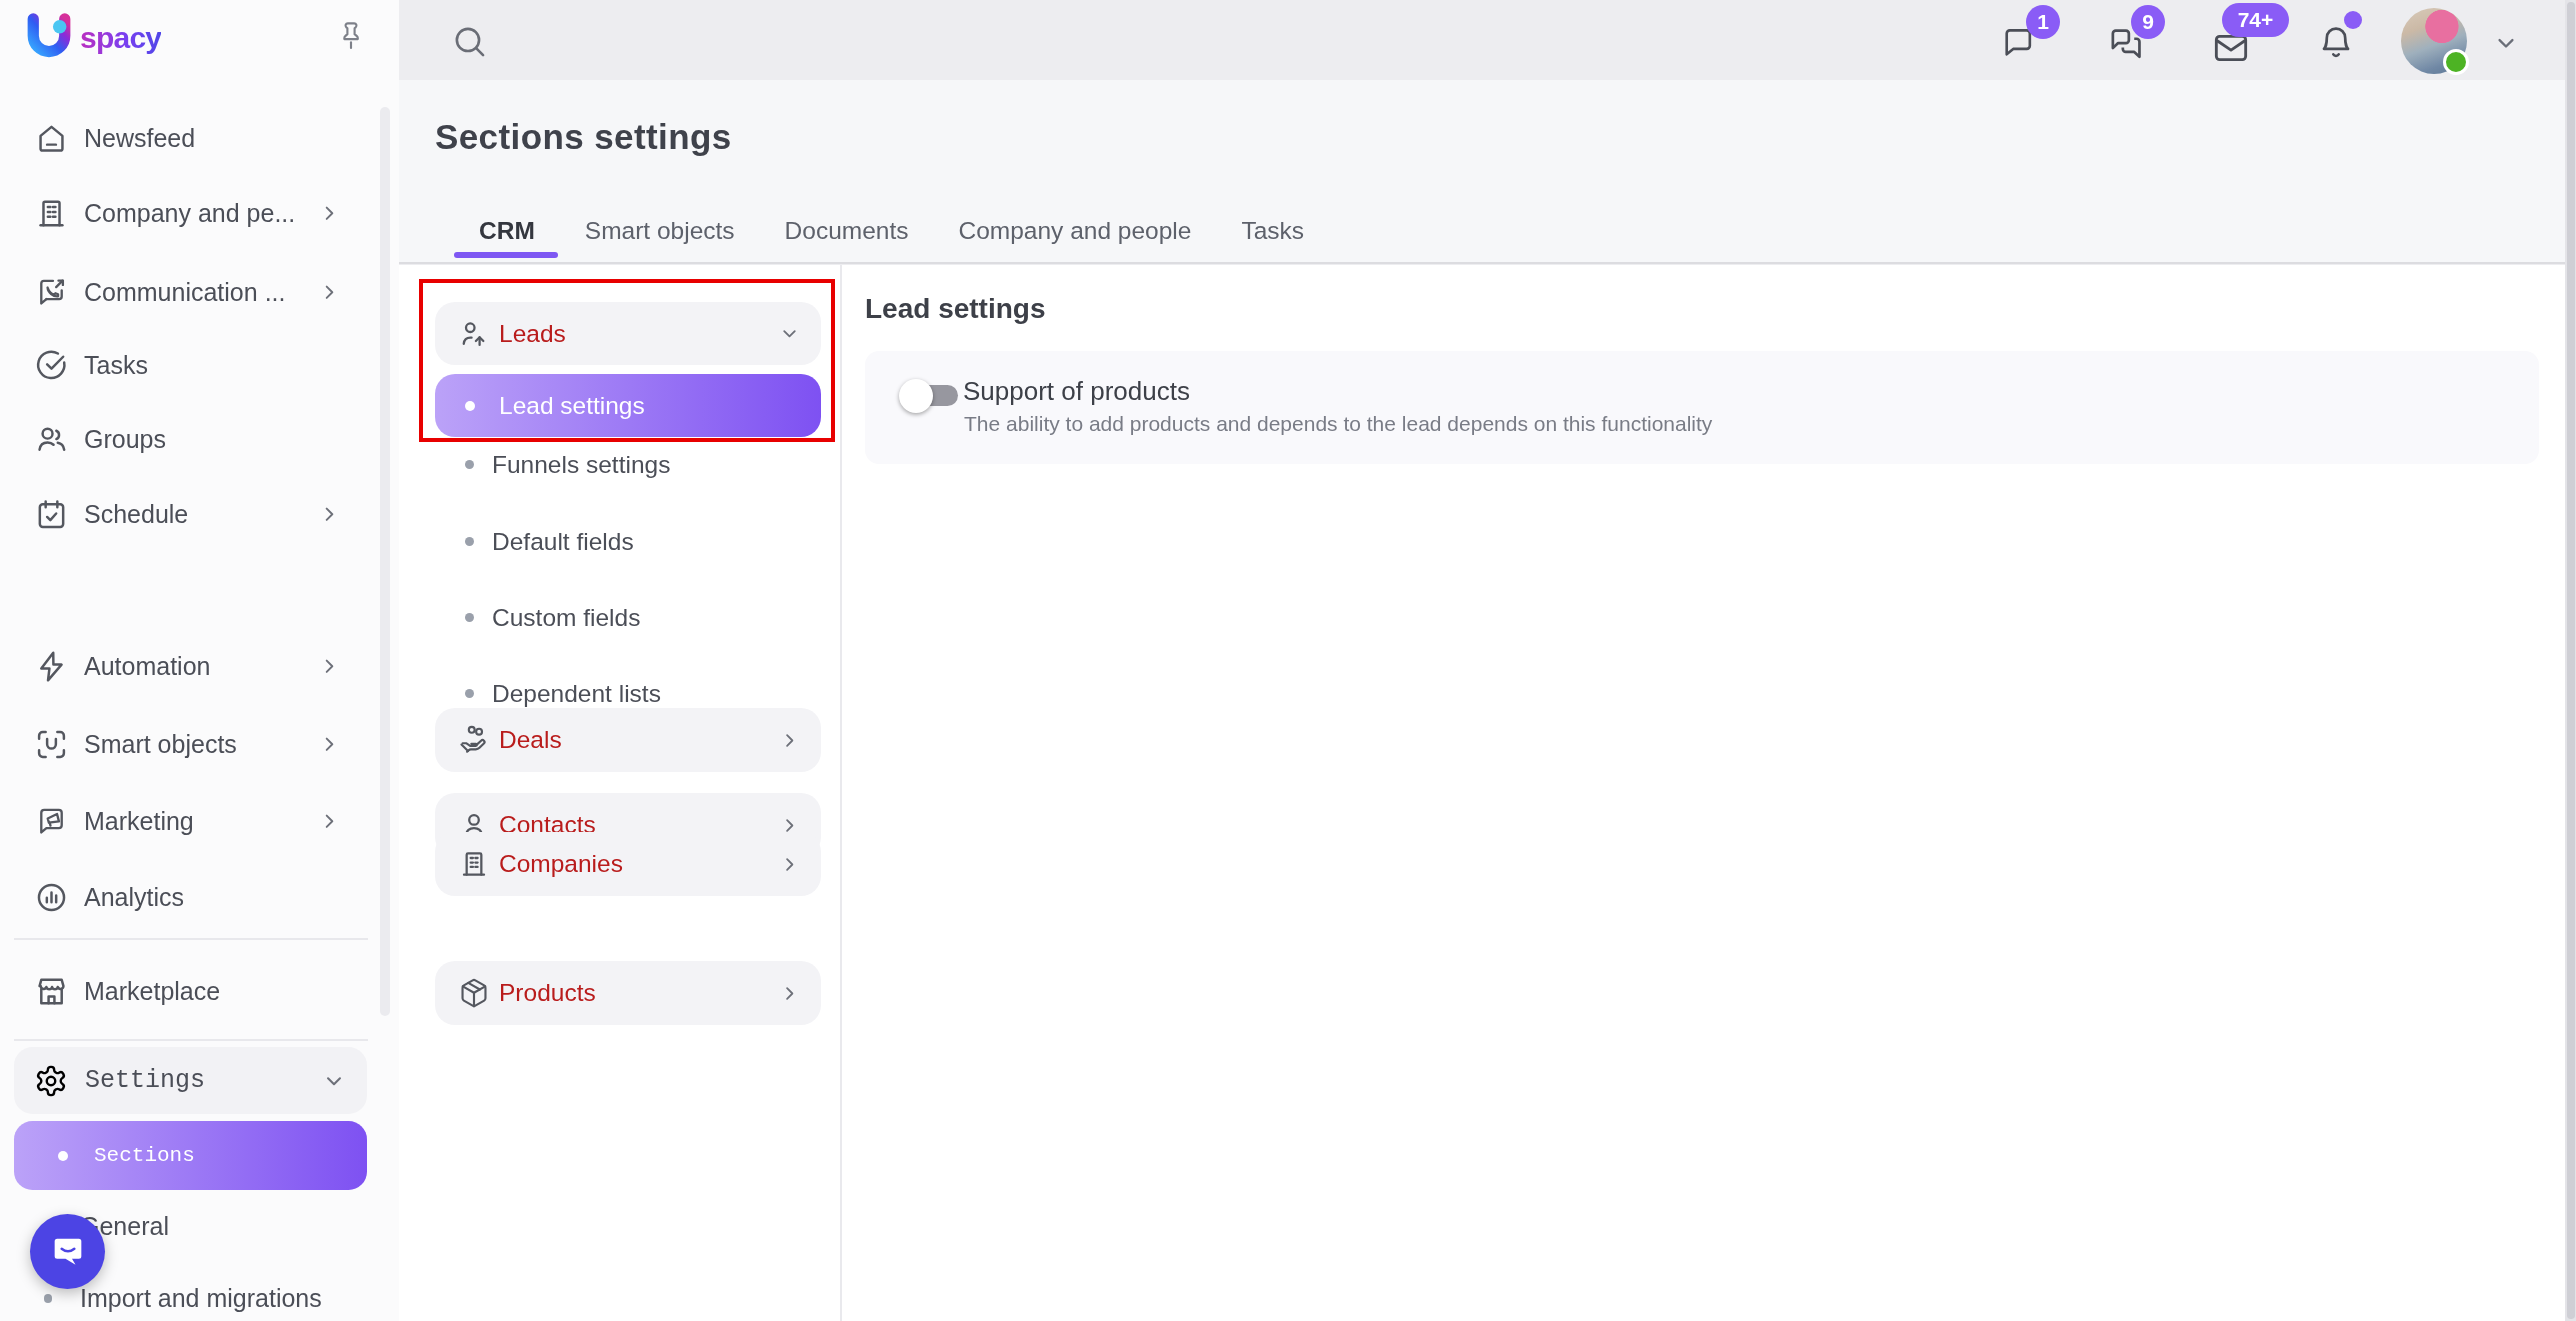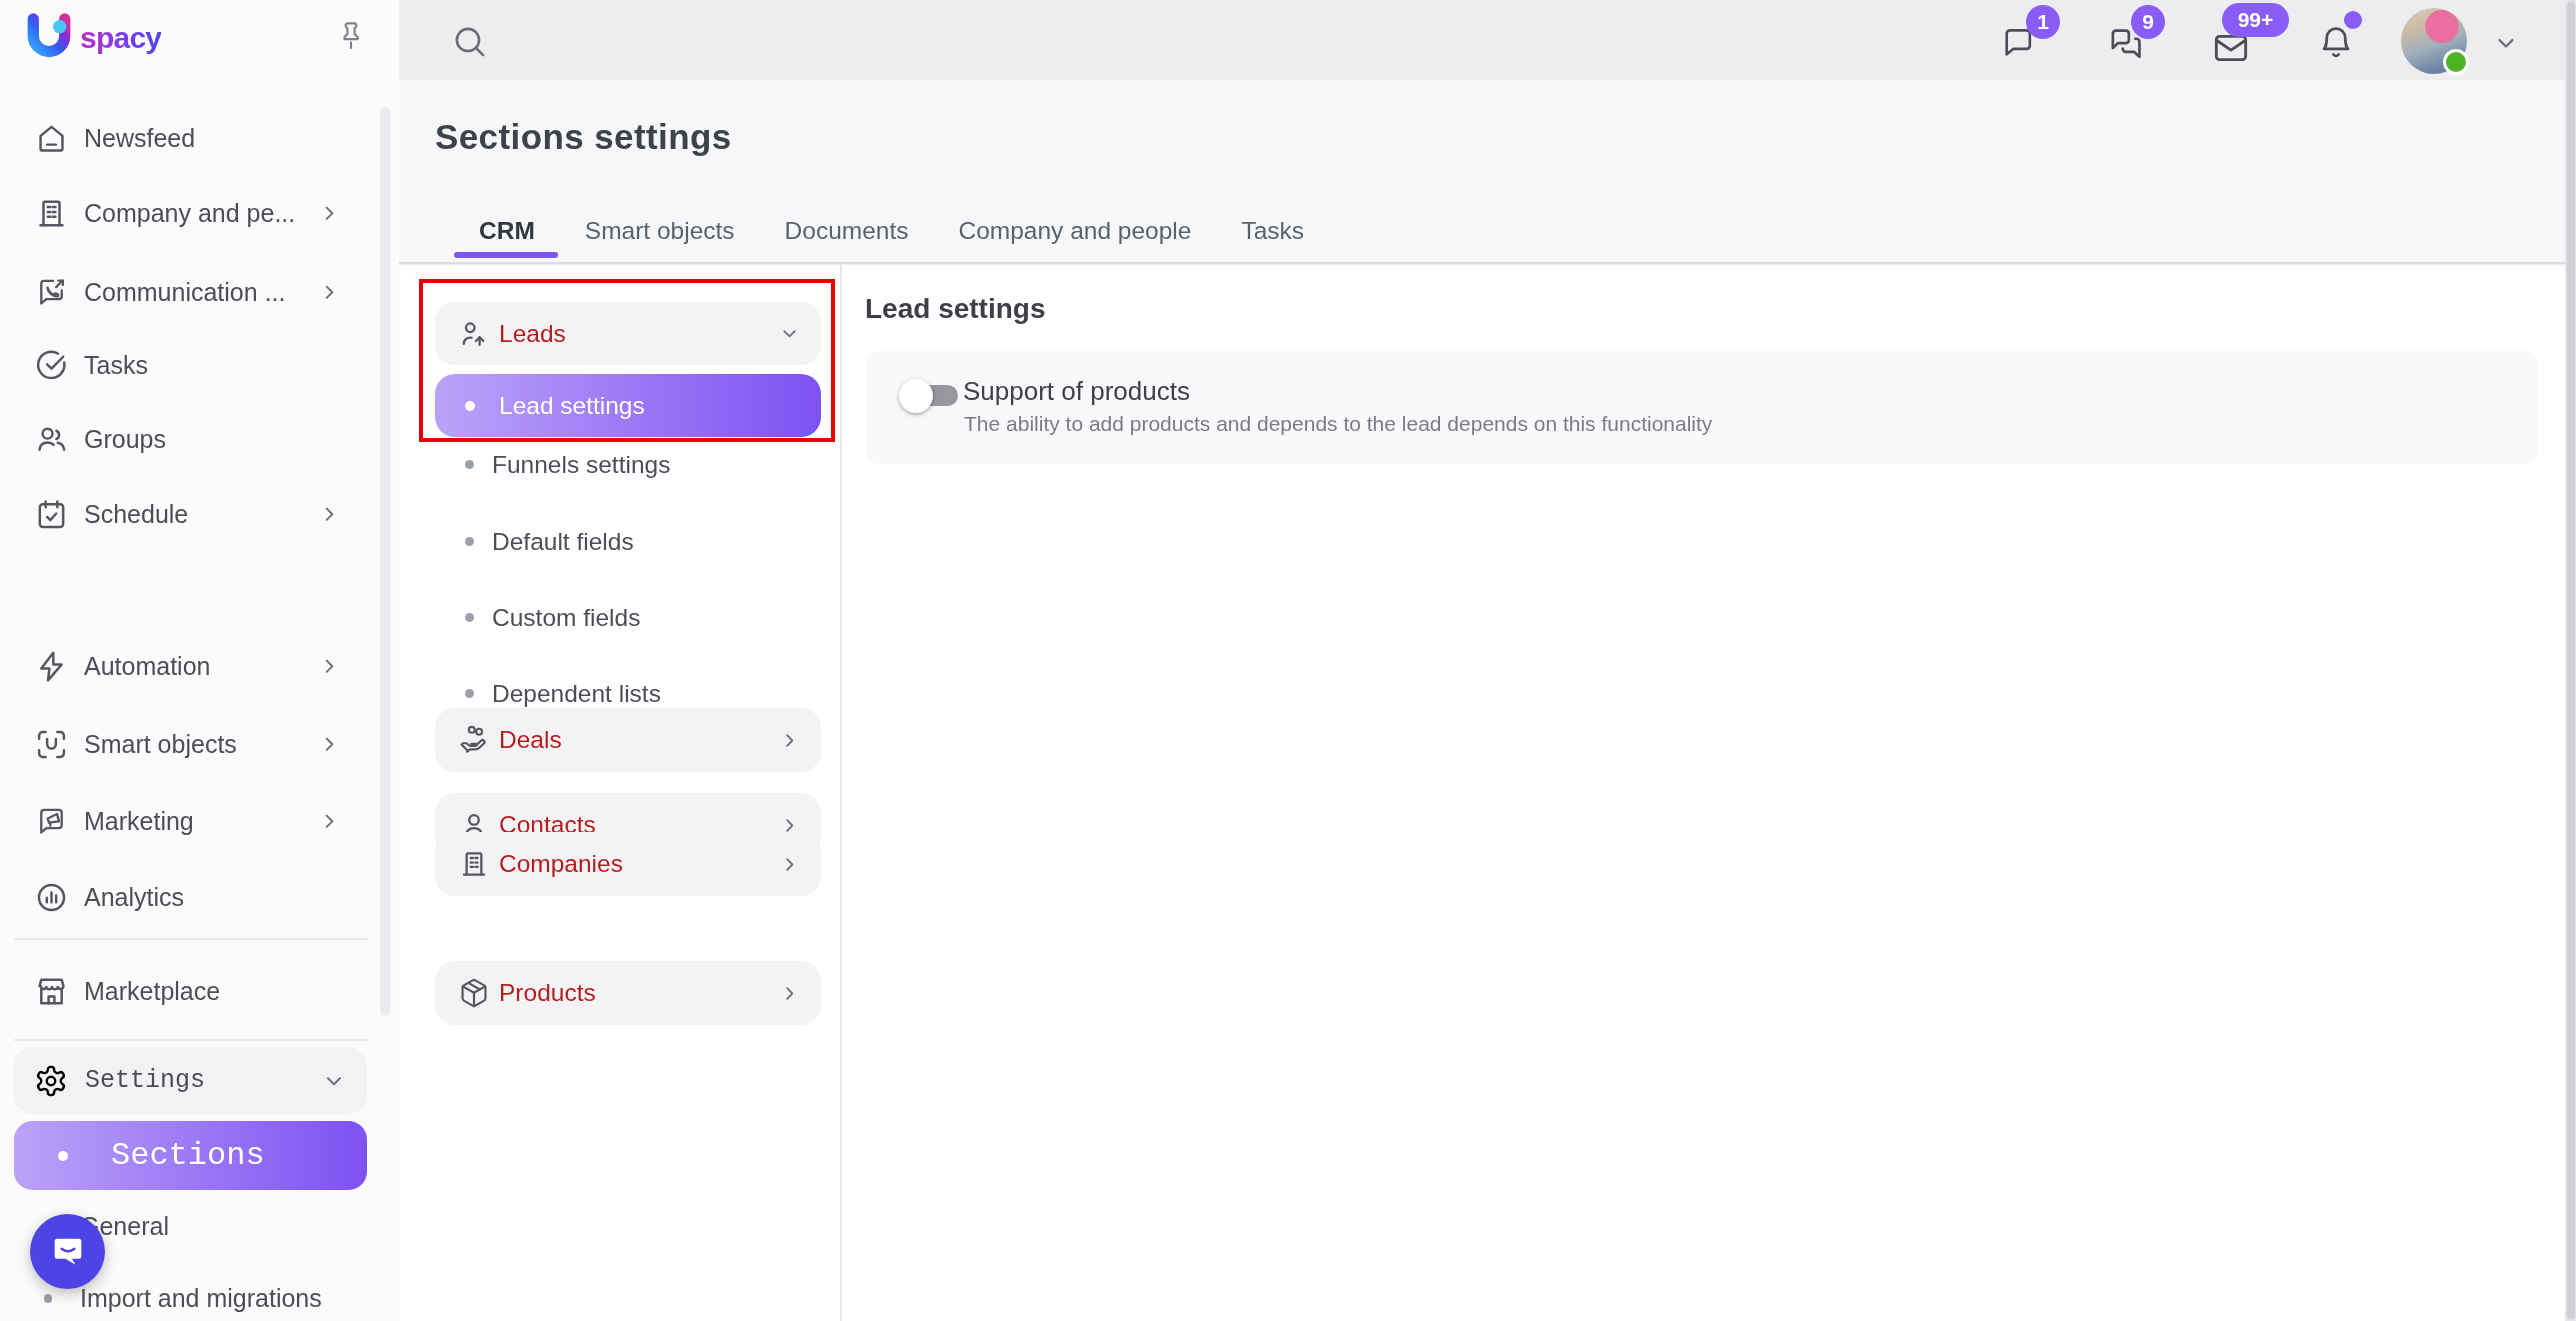--- a/index.html
+++ b/index.html
@@ -126,21 +126,21 @@
       </svg>
   </span>
   <span class="badge round" style="left:2131px; top:4.6px;">9</span>
 
   <span class="icon tr-icon" style="left:2211px; top:28px;">
     <svg viewBox="0 0 24 24" width="40" height="40" fill="none" stroke="currentColor" stroke-width="1.7" stroke-linejoin="round">
         <rect x="3.2" y="5" width="17.6" height="14" rx="2"></rect>
         <path d="m3.5 7.5 8.5 5.8 8.5-5.8"></path>
       </svg>
   </span>
-  <span class="badge pill" style="left:2222px; top:3.1px;">99+</span>
+  <span class="badge pill" style="left:2222px; top:3.1px;">74+</span>
 
   <span class="icon tr-icon" style="left:2317px; top:23px;">
     <svg viewBox="0 0 24 24" width="38" height="38" fill="none" stroke="currentColor" stroke-width="1.7" stroke-linecap="round" stroke-linejoin="round">
         <path d="M6.2 9.3a5.8 5.8 0 0 1 11.6 0c0 5.6 1.8 7 1.8 7H4.4s1.8-1.4 1.8-7"></path>
         <path d="M10.3 19.8a2 2 0 0 0 3.4 0"></path>
       </svg>
   </span>
   <span class="bell-dot" style="left:2344px; top:10.7px;"></span>
 
   <span class="avatar"></span>
@@ -305,21 +305,21 @@
             <circle cx="12" cy="12" r="3"></circle>
           </svg></span>
       <span class="nlabel abs" style="left:71px; font-size:25px; color:#4b4e57;">Settings</span>
       <span class="nchev abs" style="left:307px; width:26px; height:26px; color:#6d7079;"><svg viewBox="0 0 24 24" width="26" height="26" fill="none" stroke="currentColor" stroke-width="1.9" stroke-linecap="round" stroke-linejoin="round">
             <path d="m6.5 9.5 5.5 5.5 5.5-5.5"></path>
           </svg></span>
     </div>
 
     <div class="sb-pill grad" style="top:1121px; height:69px;">
       <span class="dot abs" style="left:44px; width:10px; height:10px; background:#ffffff;"></span>
-      <span class="nlabel abs" style="left:97px; font-size:32px; color:#ffffff;">Sections</span>
+      <span class="nlabel abs" style="left:80px; font-size:21px; color:#ffffff;">Sections</span>
     </div>
 
     <div class="nav-item" style="top:1193px; height:67px;">
       <span class="dot abs" style="left:44px; width:8.4px; height:8.4px; background:#9aa0ab;"></span>
       <span class="nlabel abs" style="left:80px;">General</span>
     </div>
 
     <div class="nav-item" style="top:1265px; height:67px;">
       <span class="dot abs" style="left:44px; width:8.4px; height:8.4px; background:#9aa0ab;"></span>
       <span class="nlabel abs" style="left:80px;">Import and migrations</span>

